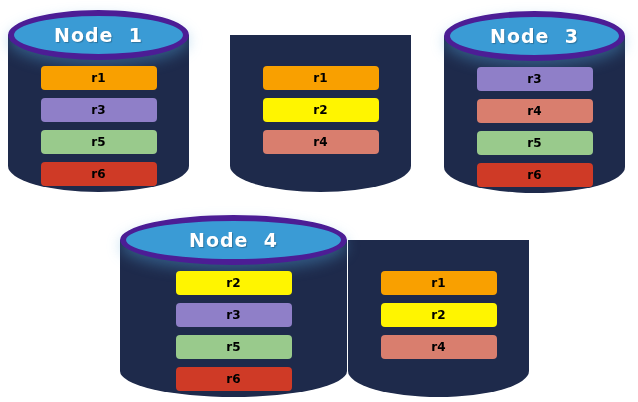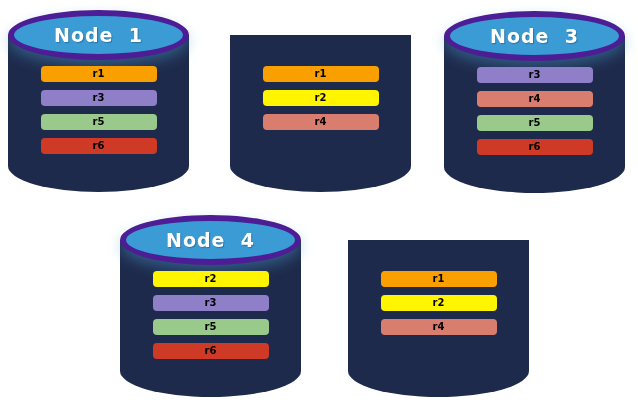--- a/index.html
+++ b/index.html
@@ -9,21 +9,21 @@
     font-family: "DejaVu Sans", sans-serif;
     overflow: hidden;
     position: relative;
   }
   .canvas { position: absolute; left: 0; top: 0; width: 638px; height: 402px; }
 
   .node { position: absolute; width: 181px; height: 182px; }
   .node:nth-child(1) { left: 8px;   top: 10px; }
   .node:nth-child(2) { left: 230px; top: 10px; }
   .node:nth-child(3) { left: 444px; top: 11px; }
-  .node:nth-child(4) { left: 120px; top: 215px; }
+  .node:nth-child(4) { left: 120px; top: 215px; padding-left: 46px; }
   .node:nth-child(5) { left: 348px; top: 215px; }
 
   .cyl-body {
     position: absolute; left: 0; right: 0; top: 25px; bottom: 0;
     background: #1E2A4B;
     border-radius: 0 0 50% 50% / 0 0 26px 26px;
   }
   .cyl-top {
     position: absolute; left: 0; top: 0; width: 100%; height: 50px;
     box-sizing: border-box;
@@ -41,26 +41,26 @@
     white-space: pre;
     letter-spacing: 1px;
     text-shadow: 1px 1px 1px rgba(0,0,0,0.25);
   }
   .bars {
     position: absolute; left: 0; right: 0; top: 56px;
     display: flex; flex-direction: column; align-items: center; gap: 8px;
     z-index: 3;
   }
   .bar {
-    width: 116px; height: 16px;
+    width: 116px; height: 24px;
     border-radius: 4px;
     display: flex; align-items: center; justify-content: center;
     color: #000000;
     font-weight: bold;
-    font-size: 10px;
+    font-size: 12px;
     line-height: 16px;
   }
 </style>
 </head>
 <body>
 
 <div class="canvas">
     <div class="node">
     <div class="cyl-body"></div>
     <div class="cyl-top">

